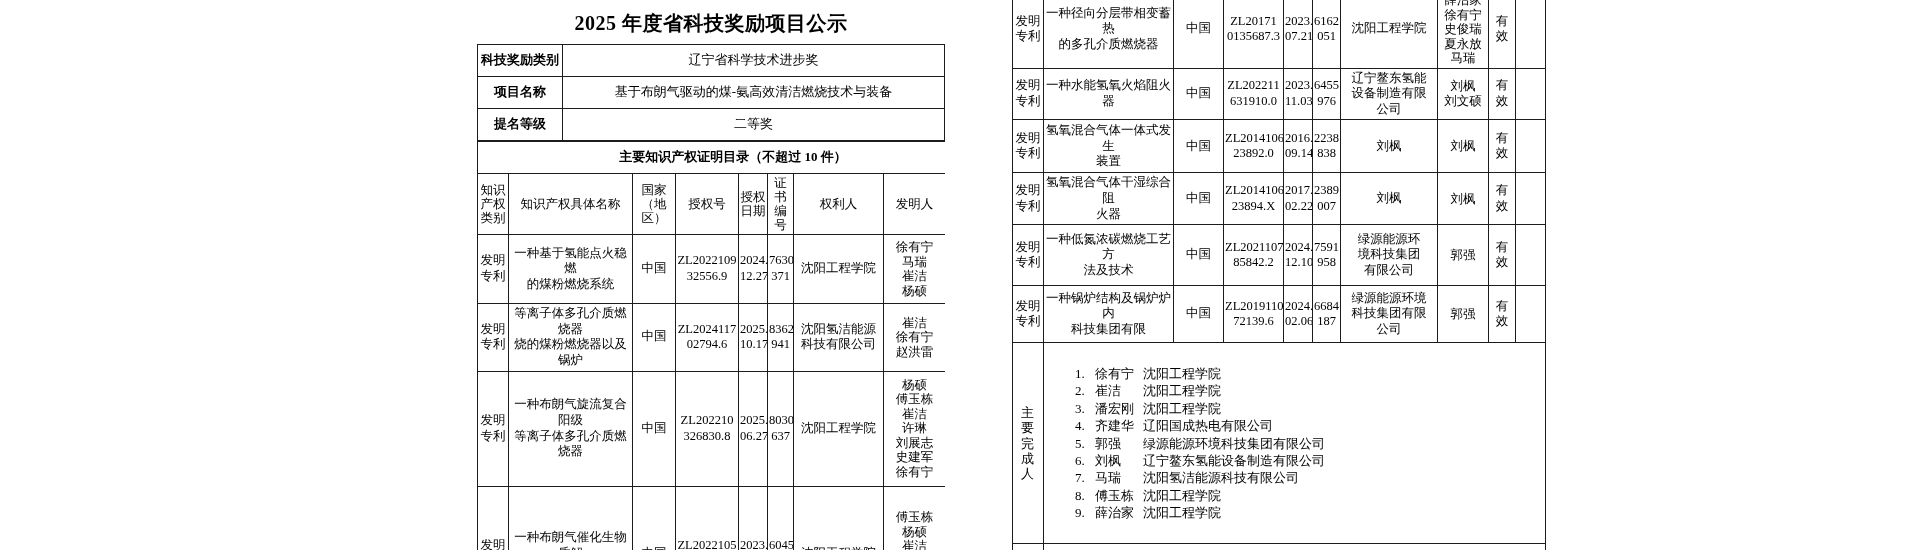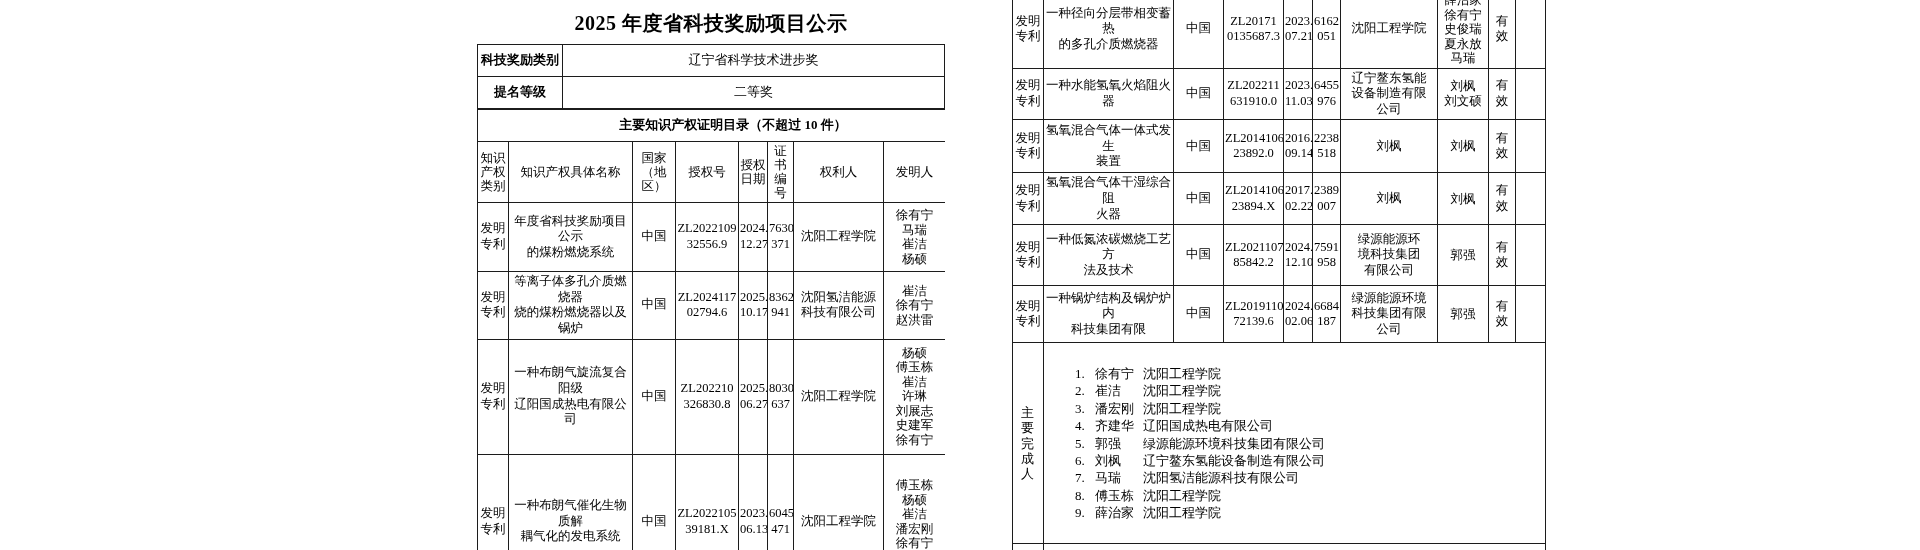--- a/index.html
+++ b/index.html
@@ -55,20 +55,24 @@
 
   <table class="info-table">
     <colgroup>
         <col style="width:85px">
         <col>
       </colgroup>
     <tbody>
       <tr>
           <td class="info-label">科技奖励类别</td>
           <td>辽宁省科学技术进步奖</td>
+        </tr>
+        <tr>
+          <td class="info-label">项目名称</td>
+          <td>基于布朗气驱动的煤-氨高效清洁燃烧技术与装备</td>
         </tr>
         <tr>
           <td class="info-label">提名等级</td>
           <td>二等奖</td>
         </tr>
     </tbody>
   </table>
 
   <table>
     <colgroup>
@@ -104,21 +108,21 @@
           <td>发明
 专利
 有效
 状态</td>
       </tr>
     </thead>
     <tbody id="p1-body">
       <tr>
           <td>发明
 专利</td>
-          <td>年度省科技奖励项目公示
+          <td>一种基于氢能点火稳燃
 的煤粉燃烧系统</td>
           <td>中国</td>
           <td>ZL2022109
 32556.9</td>
           <td>2024.
 12.27</td>
           <td>7630
 371</td>
           <td>沈阳工程学院</td>
           <td class="cell-inventors">徐有宁
@@ -143,21 +147,21 @@
 科技有限公司</td>
           <td class="cell-inventors">崔洁
 徐有宁
 赵洪雷</td>
           <td>有效</td>
         </tr>
         <tr>
           <td>发明
 专利</td>
           <td>一种布朗气旋流复合阳级
-辽阳国成热电有限公司</td>
+等离子体多孔介质燃烧器</td>
           <td>中国</td>
           <td>ZL202210
 326830.8</td>
           <td>2025.
 06.27</td>
           <td>8030
 637</td>
           <td>沈阳工程学院</td>
           <td class="cell-inventors">杨硕
 傅玉栋
@@ -252,21 +256,21 @@
           <td>发明
 专利</td>
           <td>氢氧混合气体一体式发生
 装置</td>
           <td>中国</td>
           <td>ZL2014106
 23892.0</td>
           <td>2016.
 09.14</td>
           <td>2238
-518</td>
+838</td>
           <td>刘枫</td>
           <td class="cell-inventors">刘枫</td>
           <td>有效</td>
           <td></td>
         </tr>
         <tr>
           <td>发明
 专利</td>
           <td>氢氧混合气体干湿综合阻
 火器</td>

